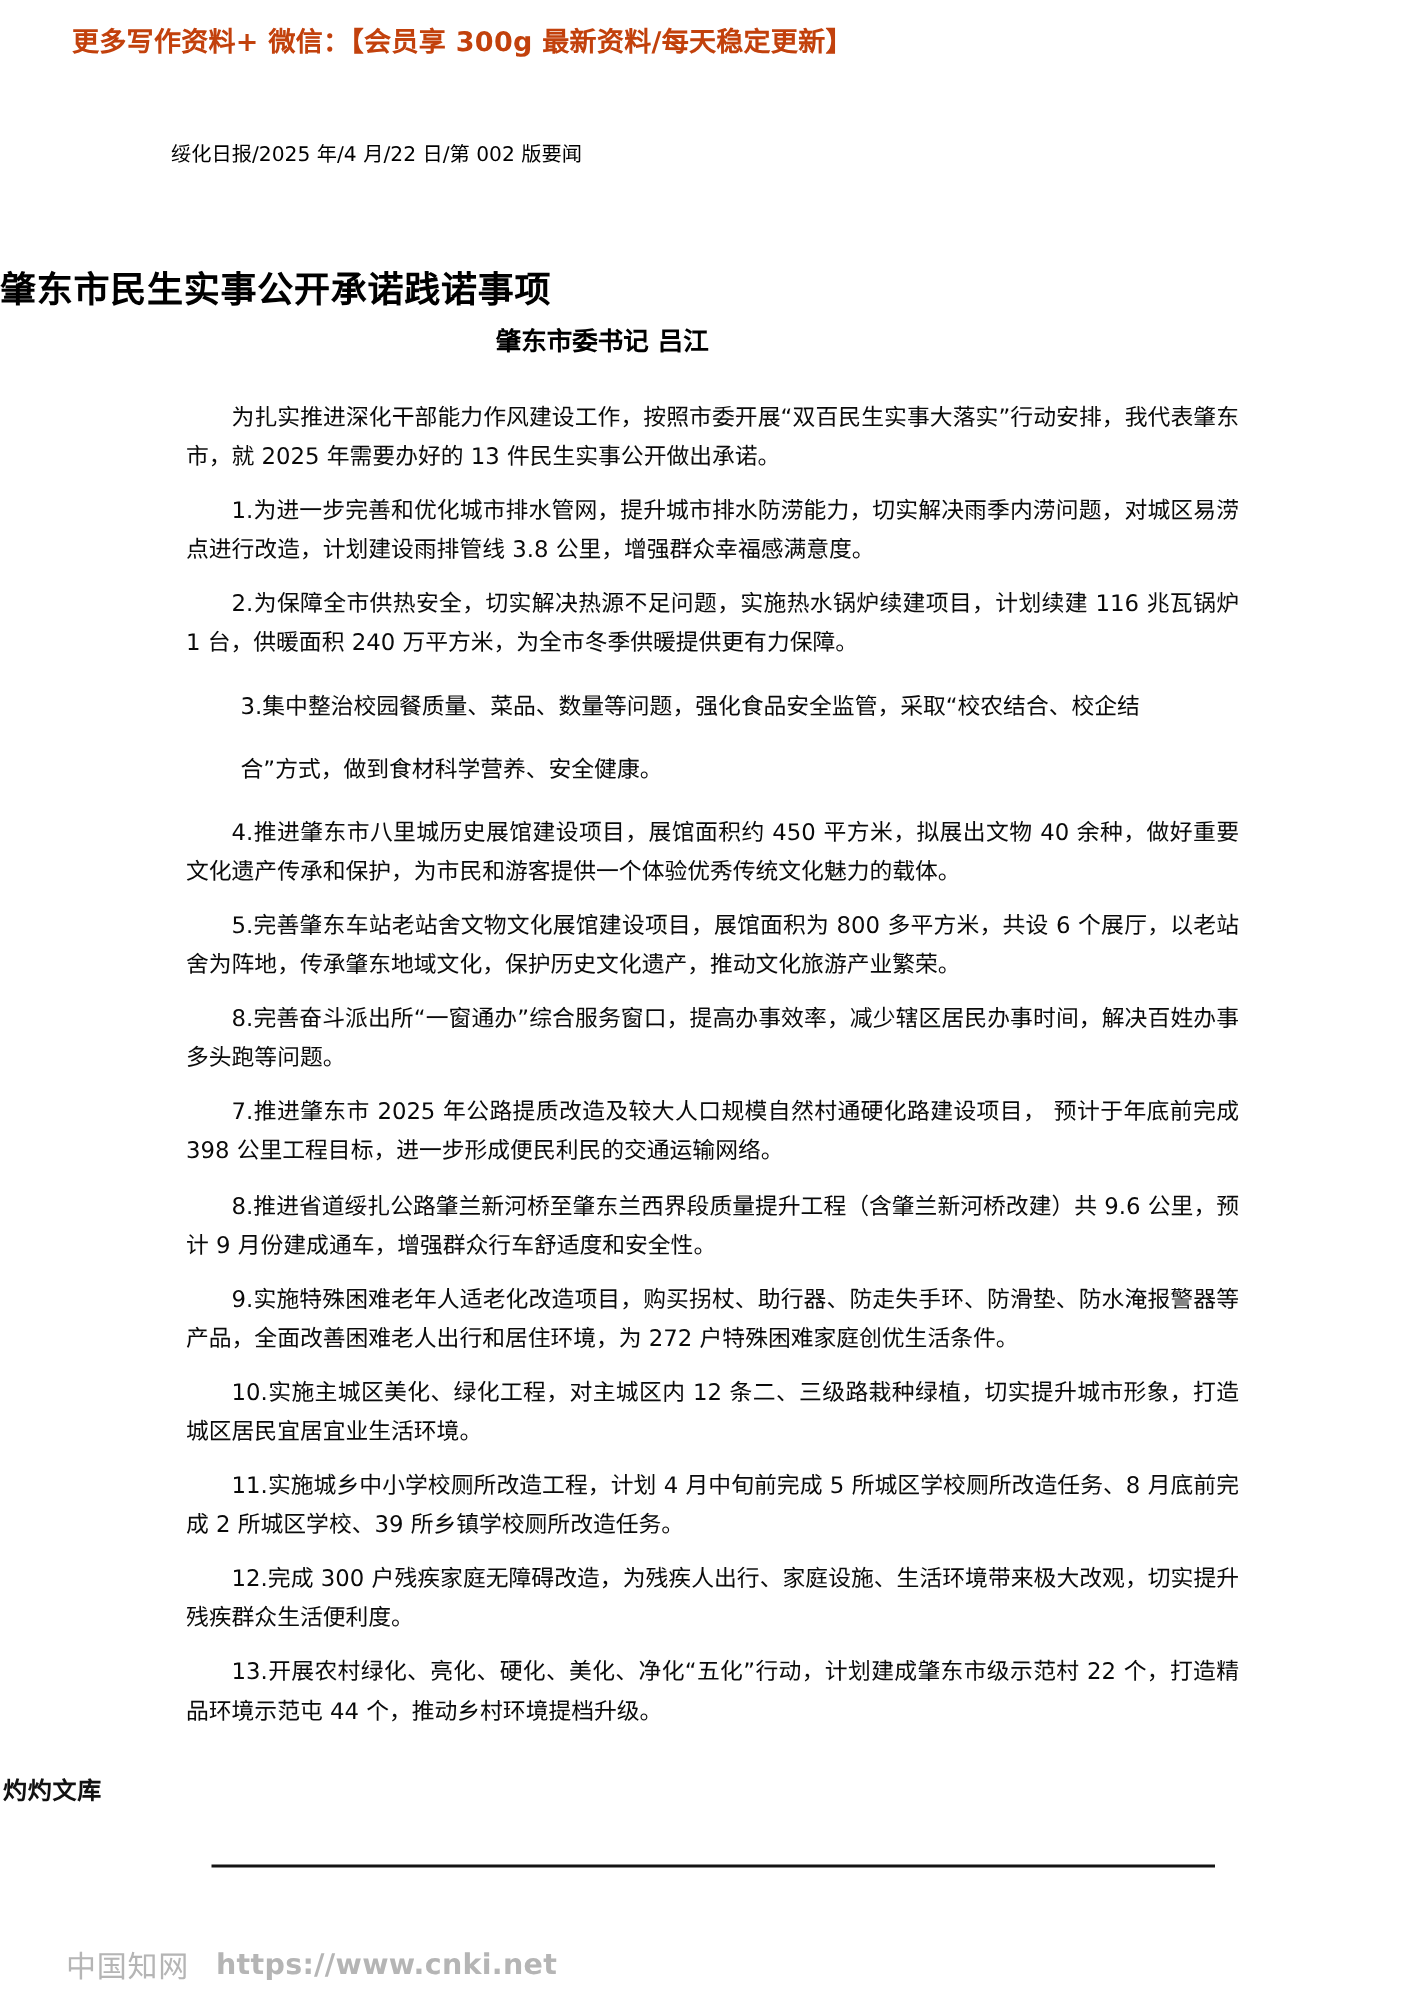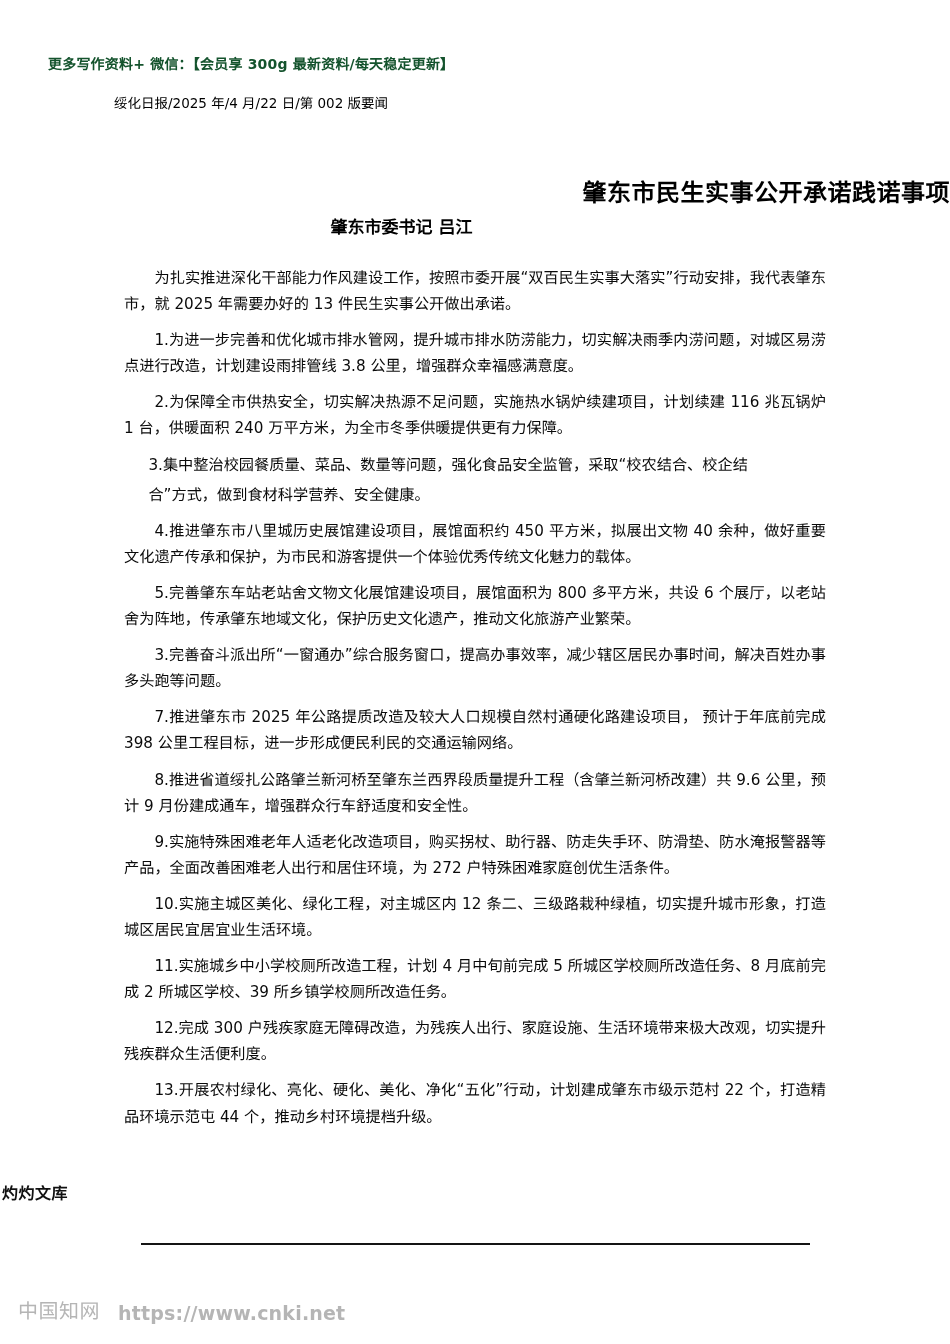--- a/index.html
+++ b/index.html
@@ -15,26 +15,25 @@
     font-family: "DejaVu Sans", "Liberation Sans", sans-serif;
     color: #000000;
     overflow: hidden;
   }
 
   
   .promo-banner {
     position: absolute;
     left: 48px;
     top: 13px;
-    font-size: 14px;
+    font-size: 18px;
     font-weight: bold;
-    color: #14532d;
+    color: #c2410c;
     letter-spacing: 0.2px;
     white-space: nowrap;
-    margin-top: 40px;
   }
 
   
   .page {
     position: absolute;
     left: 0;
     top: 0;
     width: 950px;
     height: 1344px;
   }
@@ -48,21 +47,21 @@
     line-height: 22px;
     font-weight: normal;
     color: #000000;
   }
 
   .doc-title {
     position: absolute;
     left: 0;
     top: 157px;
     width: 950px;
-    text-align: right;
+    text-align: left;
     font-size: 24px;
     font-weight: bold;
     letter-spacing: 0.5px;
     color: #000000;
   }
 
   .doc-byline {
     position: absolute;
     left: 0;
     top: 213px;
@@ -85,21 +84,21 @@
     color: #0a0a0a;
   }
 
   .body-text p {
     margin: 10px;
     text-indent: 2em;
   }
 
   
   .body-text p.split-para {
-    margin: 4px;
+    margin: 16px;
   }
 
   
   .watermark-left {
     position: absolute;
     left: 2px;
     top: 1180px;
     font-size: 16px;
     font-weight: bold;
     color: #111111;
@@ -120,24 +119,24 @@
     position: absolute;
     left: 141px;
     top: 1243px;
     width: 669px;
     height: 2px;
     background: #141414;
   }
 
   .cnki-brand {
     position: absolute;
-    left: 18px;
+    left: 44px;
     top: 1295px;
     display: flex;
-    align-items: flex-end;
+    align-items: center;
     gap: 18px;
     color: #b5b5b5;
     white-space: nowrap;
   }
   .cnki-brand .cnki-name {
     font-size: 20px;
     letter-spacing: 0.5px;
   }
   .cnki-brand .cnki-url {
     font-size: 19px;
@@ -162,21 +161,21 @@
     <p>为扎实推进深化干部能力作风建设工作，按照市委开展“双百民生实事大落实”行动安排，我代表肇东市，就 2025 年需要办好的 13 件民生实事公开做出承诺。</p>
     <p>1.为进一步完善和优化城市排水管网，提升城市排水防涝能力，切实解决雨季内涝问题，对城区易涝点进行改造，计划建设雨排管线 3.8 公里，增强群众幸福感满意度。</p>
     <p>2.为保障全市供热安全，切实解决热源不足问题，实施热水锅炉续建项目，计划续建 116 兆瓦锅炉 1 台，供暖面积 240 万平方米，为全市冬季供暖提供更有力保障。</p>
 
     <p class="split-para">3.集中整治校园餐质量、菜品、数量等问题，强化食品安全监管，采取“校农结合、校企结</p>
     <span class="tail-gap"></span>
     <p class="split-para">合”方式，做到食材科学营养、安全健康。</p>
 
     <p>4.推进肇东市八里城历史展馆建设项目，展馆面积约 450 平方米，拟展出文物 40 余种，做好重要文化遗产传承和保护，为市民和游客提供一个体验优秀传统文化魅力的载体。</p>
     <p>5.完善肇东车站老站舍文物文化展馆建设项目，展馆面积为 800 多平方米，共设 6 个展厅，以老站舍为阵地，传承肇东地域文化，保护历史文化遗产，推动文化旅游产业繁荣。</p>
-    <p>3.完善奋斗派出所“一窗通办”综合服务窗口，提高办事效率，减少辖区居民办事时间，解决百姓办事多头跑等问题。</p>
+    <p>8.完善奋斗派出所“一窗通办”综合服务窗口，提高办事效率，减少辖区居民办事时间，解决百姓办事多头跑等问题。</p>
     <p>7.推进肇东市 2025 年公路提质改造及较大人口规模自然村通硬化路建设项目， 预计于年底前完成 398 公里工程目标，进一步形成便民利民的交通运输网络。</p>
     <p>8.推进省道绥扎公路肇兰新河桥至肇东兰西界段质量提升工程（含肇兰新河桥改建）共 9.6 公里，预计 9 月份建成通车，增强群众行车舒适度和安全性。</p>
     <p>9.实施特殊困难老年人适老化改造项目，购买拐杖、助行器、防走失手环、防滑垫、防水淹报警器等产品，全面改善困难老人出行和居住环境，为 272 户特殊困难家庭创优生活条件。</p>
     <p>10.实施主城区美化、绿化工程，对主城区内 12 条二、三级路栽种绿植，切实提升城市形象，打造城区居民宜居宜业生活环境。</p>
     <p>11.实施城乡中小学校厕所改造工程，计划 4 月中旬前完成 5 所城区学校厕所改造任务、8 月底前完成 2 所城区学校、39 所乡镇学校厕所改造任务。</p>
     <p>12.完成 300 户残疾家庭无障碍改造，为残疾人出行、家庭设施、生活环境带来极大改观，切实提升残疾群众生活便利度。</p>
     <p>13.开展农村绿化、亮化、硬化、美化、净化“五化”行动，计划建成肇东市级示范村 22 个，打造精品环境示范屯 44 个，推动乡村环境提档升级。</p>
   </div>
 
 

